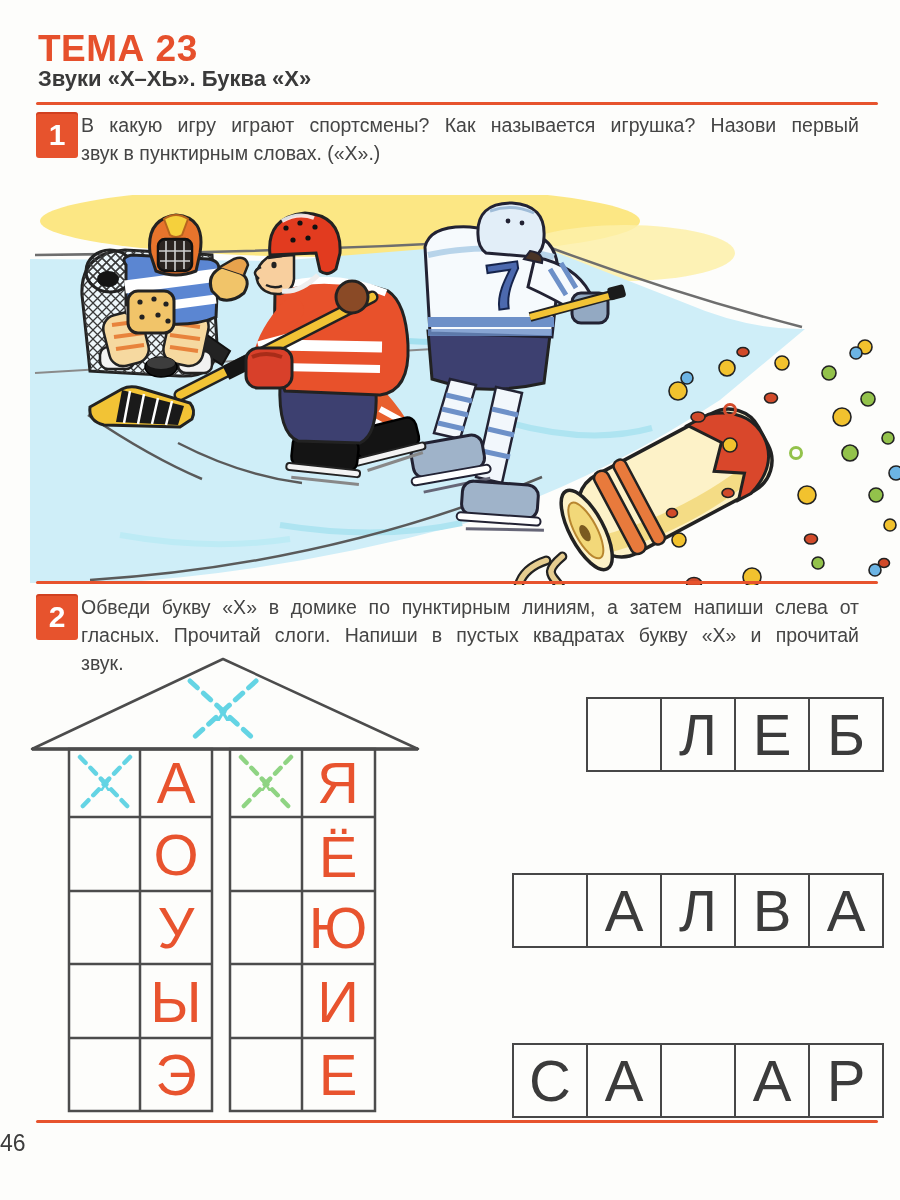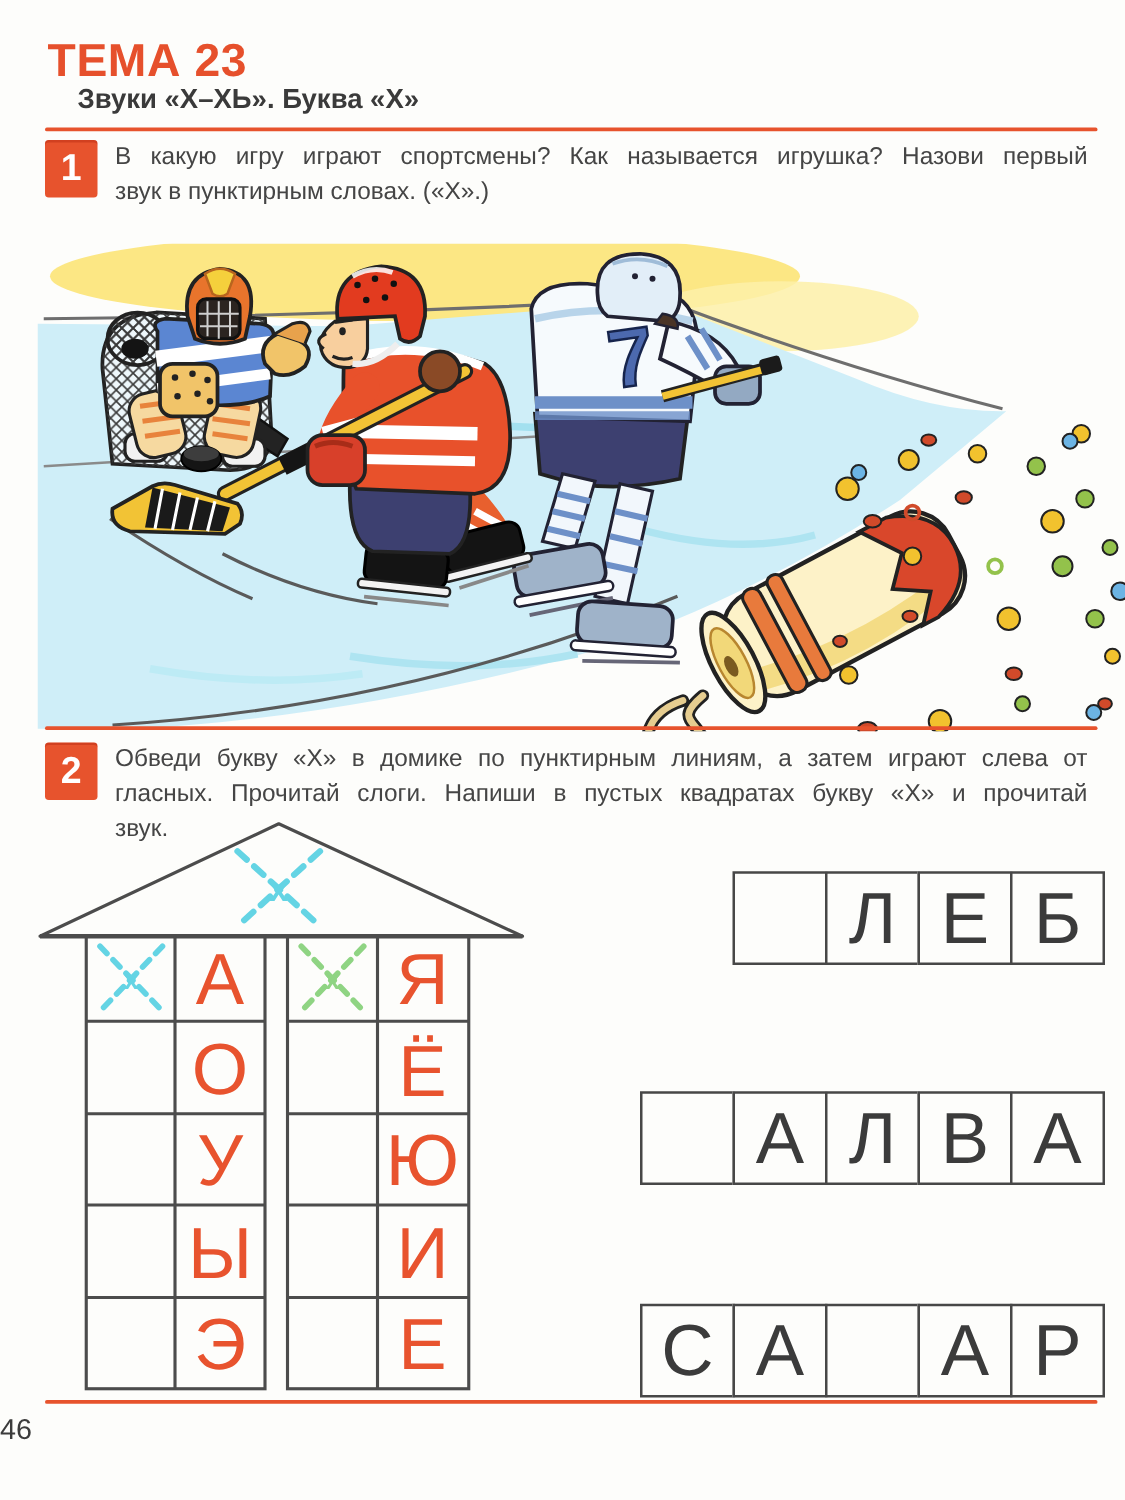--- a/index.html
+++ b/index.html
@@ -5,31 +5,31 @@
   html,body{margin:0;padding:0;}
   body{
     width:900px;height:1200px;position:relative;overflow:hidden;
     background:#fdfdfb;
     font-family:"Liberation Sans",sans-serif;
     color:#3f3f3f;
   }
   .abs{position:absolute;}
   
   .topic{left:38px;top:28px;font-size:37px;font-weight:bold;color:#e6502c;letter-spacing:.5px;}
-  .subtitle{left:38px;top:66px;font-size:22px;font-weight:bold;color:#3a3a3a;margin-left:24px;}
+  .subtitle{left:38px;top:66px;font-size:22px;font-weight:bold;color:#3a3a3a;}
   .rule{left:36px;width:842px;height:3px;background:#e7532d;border-radius:2px;}
   .rule1{top:102px;} .rule2{top:581px;} .rule3{top:1120px;}
   
   .numbox{
     left:36px;width:42px;height:46px;background:#e7532d;border-radius:3px;
     color:#fff;font-size:30px;font-weight:bold;text-align:center;line-height:46px;
     box-shadow:inset 0 2px 0 rgba(170,30,10,.35);
   }
   .numbox1{top:112px;} .numbox2{top:594px;}
-  .tasktext{left:92px;width:778px;font-size:19.5px;line-height:28px;color:#454545;}
+  .tasktext{left:81px;width:778px;font-size:19.5px;line-height:28px;color:#454545;}
   .task1{top:111px;} .task2{top:593px;}
   .line{white-space:normal;}
   .just{text-align:justify;text-align-last:justify;}
   
   .wrow{display:flex;}
   .wcell{
     width:72px;height:71px;border:2px solid #474747;margin-left:-2px;box-sizing:content-box;
     display:flex;align-items:center;justify-content:center;
     font-size:58px;color:#3b3b3b;background:#fdfdfb;
   }
@@ -261,21 +261,21 @@
     <circle cx="845" cy="375" r="6" fill="#6cb4e4"></circle>
       <circle cx="866" cy="278" r="7" fill="#6cb4e4"></circle>
     <circle cx="700" cy="215" r="5.5" fill="none" stroke="#d14a2a" stroke-width="3"></circle>
     <circle cx="766" cy="258" r="5.5" fill="none" stroke="#93c24b" stroke-width="3"></circle>
   </g>
 </svg>
 
 <div class="abs rule rule2"></div>
 <div class="abs numbox numbox2">2</div>
 <div class="abs tasktext task2">
-  <div class="line just">Обведи букву «Х» в домике по пунктирным линиям, а затем играют слева от</div>
+  <div class="line just">Обведи букву «Х» в домике по пунктирным линиям, а затем напиши слева от</div>
   <div class="line just">гласных. Прочитай слоги. Напиши в пустых квадратах букву «Х» и прочитай</div>
   <div class="line">звук.</div>
 </div>
 
 <svg class="abs" style="left:30px;top:655px" width="410" height="460" viewBox="0 0 410 460">
 
   <polygon points="2,94 193,4 388,94" fill="#fdfdfb" stroke="#4c4c4c" stroke-width="2.5" stroke-linejoin="round"></polygon>
   <path d="M2,94 L388,94" stroke="#4c4c4c" stroke-width="3.5"></path>
 
   <g>

